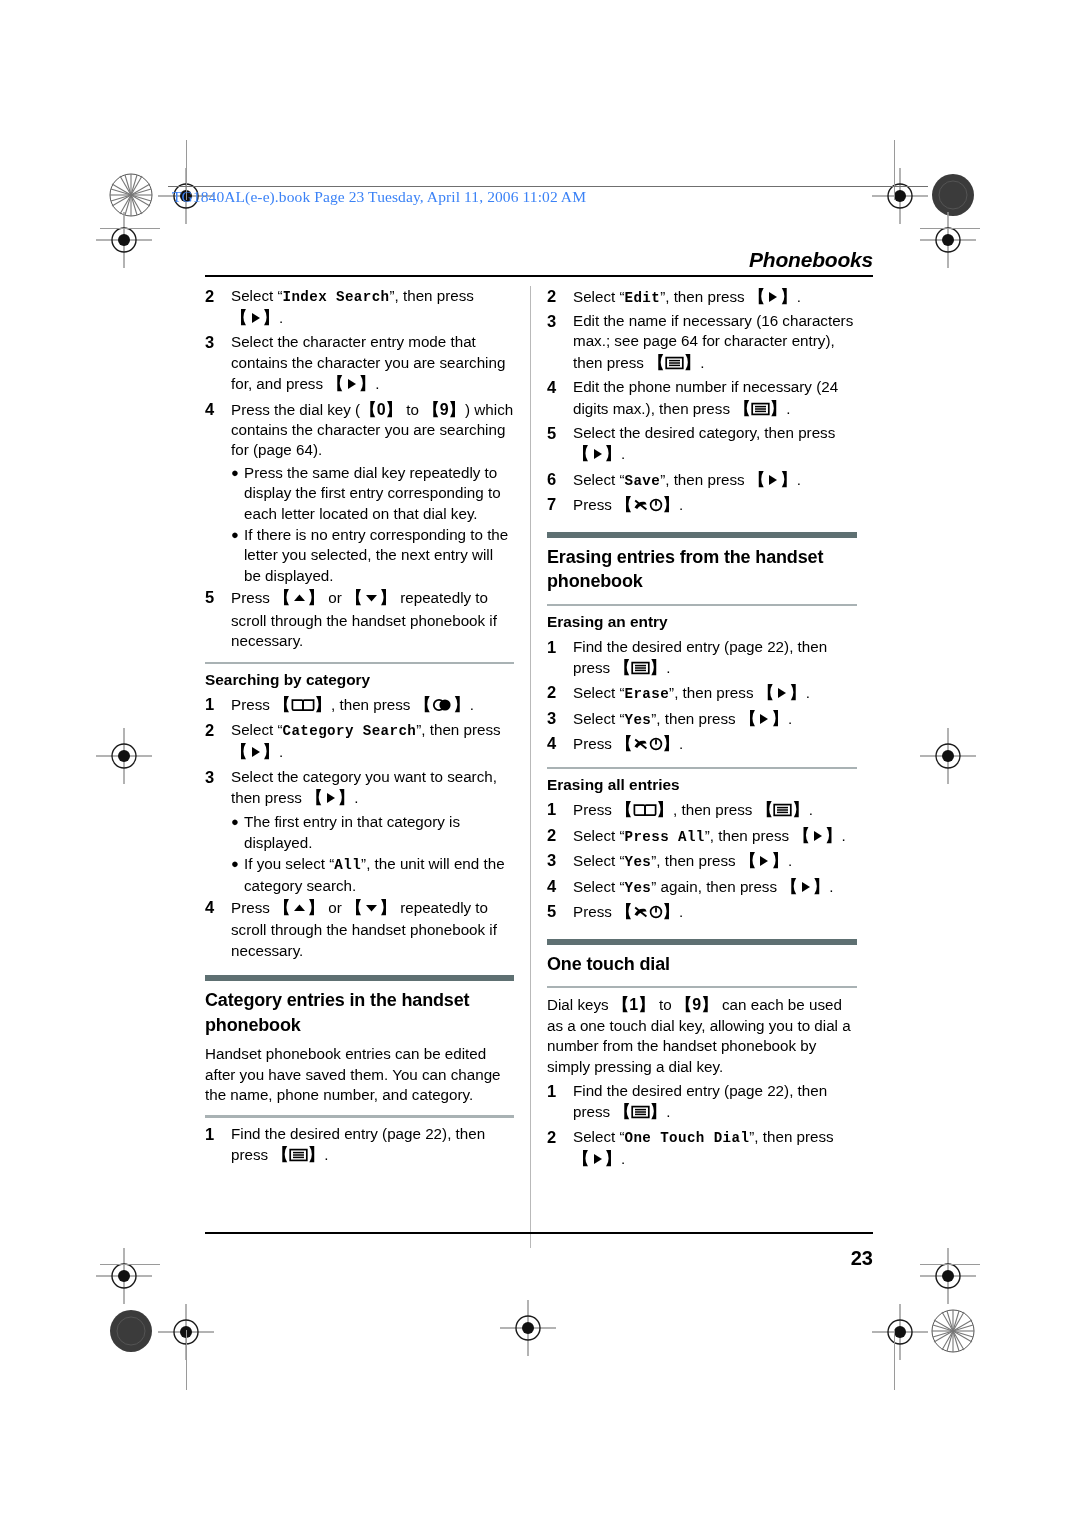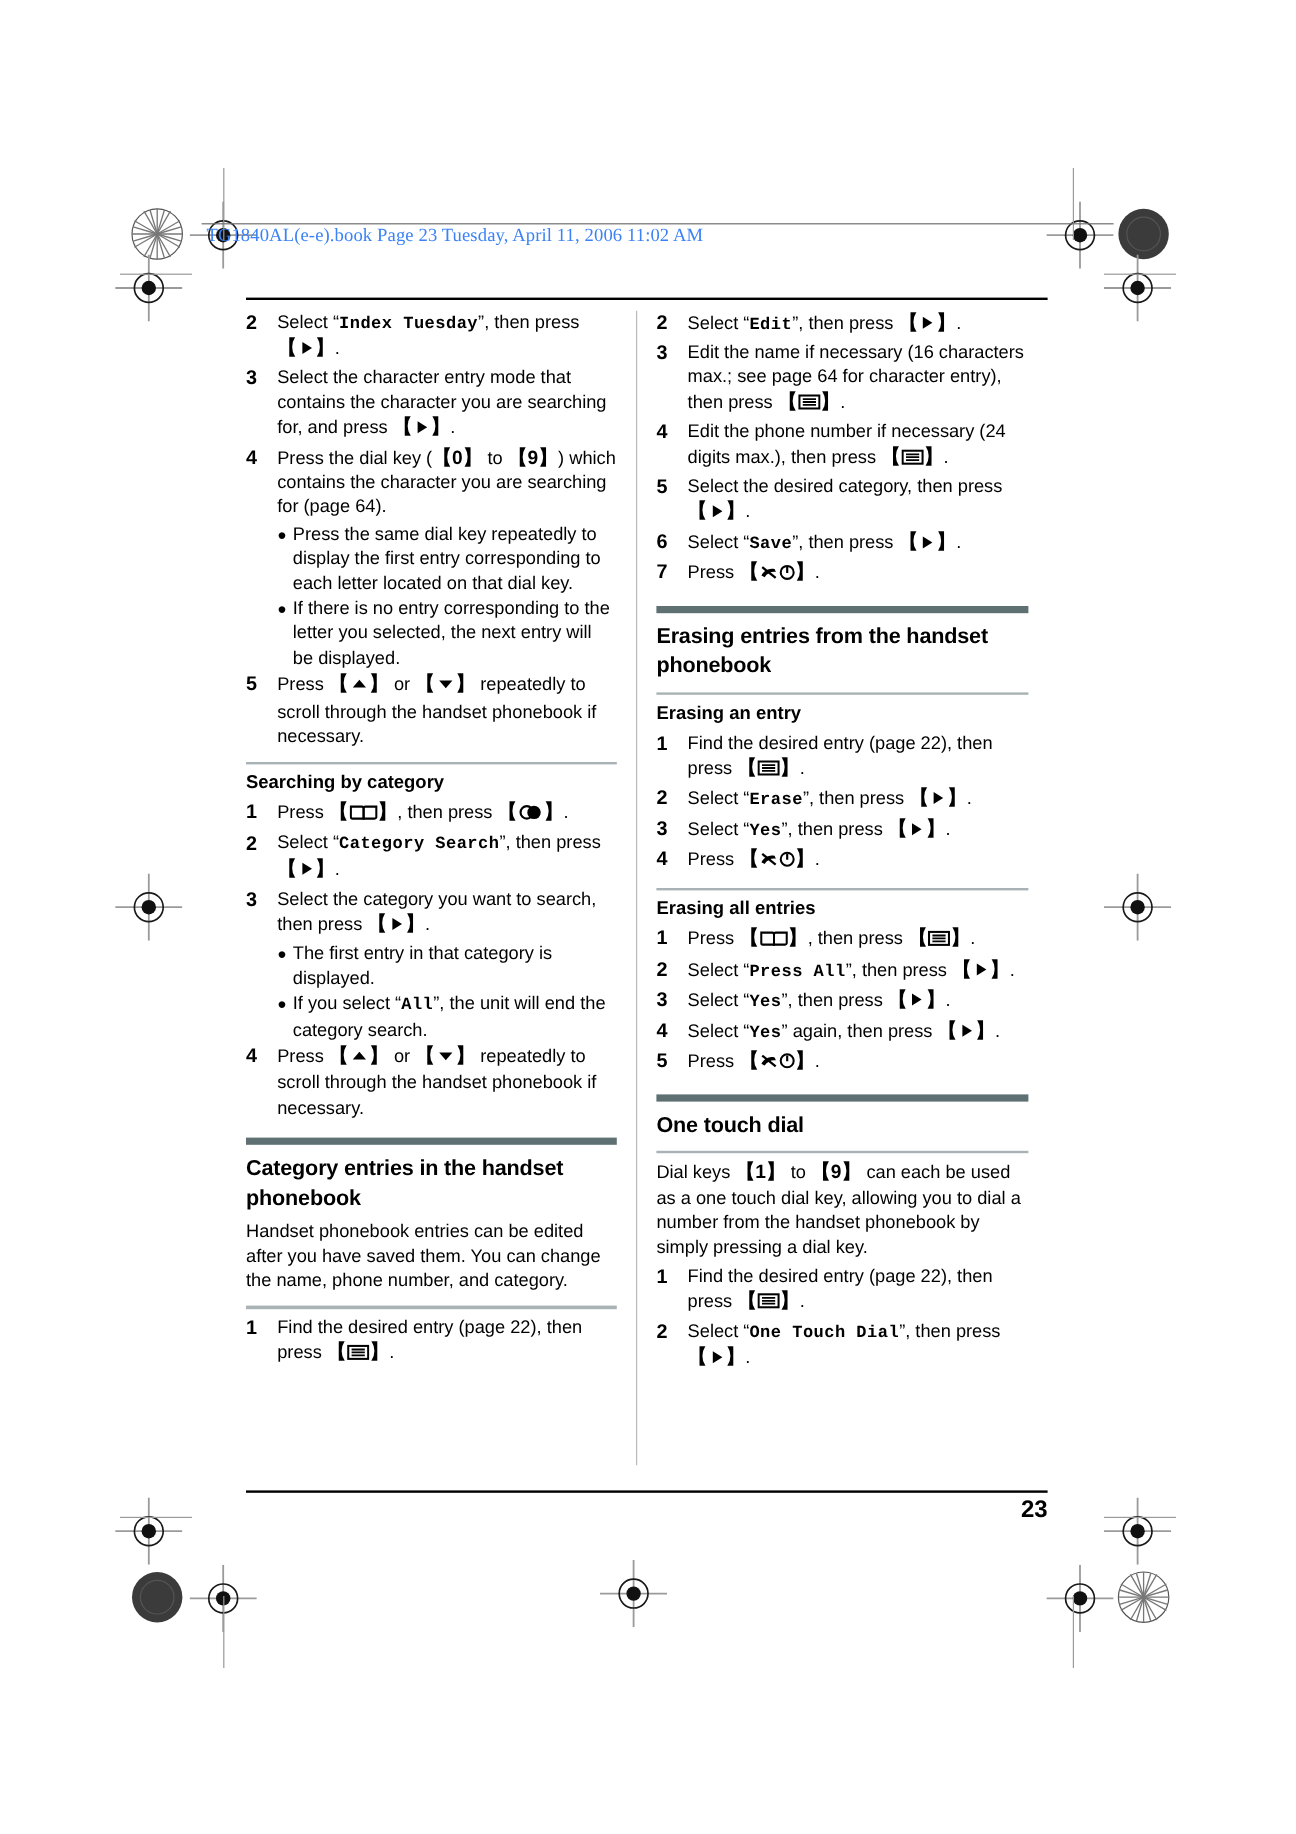--- a/index.html
+++ b/index.html
@@ -152,21 +152,21 @@
   
   .foot{
     position:absolute;
     left:0; bottom:0; width:668px;
   }
   .foot-rule{height:1.6px;background:#000;}
   .foot-num{
     text-align:right;
     font-weight:bold;
     font-size:20px;
-    padding-top:3px;
+    padding-top:13px;
   }
 </style>
 </head>
 <body>
 
 <div>
 
   <div class="starburst" style="left:108px;top:172px;">
     <svg width="46" height="46" viewBox="0 0 46 46">
         <g stroke="#6b6b6b" stroke-width="1">
@@ -336,31 +336,32 @@
   <div class="trimline" style="left:920px;top:228px;width:60px;height:1px;"></div>
   <div class="trimline" style="left:100px;top:1264px;width:60px;height:1px;"></div>
   <div class="trimline" style="left:920px;top:1264px;width:60px;height:1px;"></div>
 </div>
 
 <div class="slug-rule"></div>
 <div class="slug">TG1840AL(e-e).book  Page 23  Tuesday, April 11, 2006  11:02 AM</div>
 
 <div class="page">
 
+  <div class="running-head">Phonebooks</div>
   <div class="head-rule" style="background: rgb(0, 0, 0);"></div>
 
   <div class="cols">
 
     <div class="col col-left">
 
       <div>
         <div>
             <div class="step">
               <div class="num">2</div>
-              <div class="txt"><span>Select “</span><span class="mono">Index Tuesday</span><span>”, then press </span><span class="key"><span class="br">【</span><span class="keysvg"><svg width="15" height="14" viewBox="0 0 15 14">
+              <div class="txt"><span>Select “</span><span class="mono">Index Search</span><span>”, then press </span><span class="key"><span class="br">【</span><span class="keysvg"><svg width="15" height="14" viewBox="0 0 15 14">
                       <polygon points="4,2 12,7 4,12" fill="#000"></polygon>
                     </svg></span><span class="br">】</span></span><span>.</span></div>
             </div>
             <div class="step">
               <div class="num">3</div>
               <div class="txt"><span>Select the character entry mode that contains the character you are searching for, and press </span><span class="key"><span class="br">【</span><span class="keysvg"><svg width="15" height="14" viewBox="0 0 15 14">
                       <polygon points="4,2 12,7 4,12" fill="#000"></polygon>
                     </svg></span><span class="br">】</span></span><span>.</span></div>
             </div>
             <div class="step">

